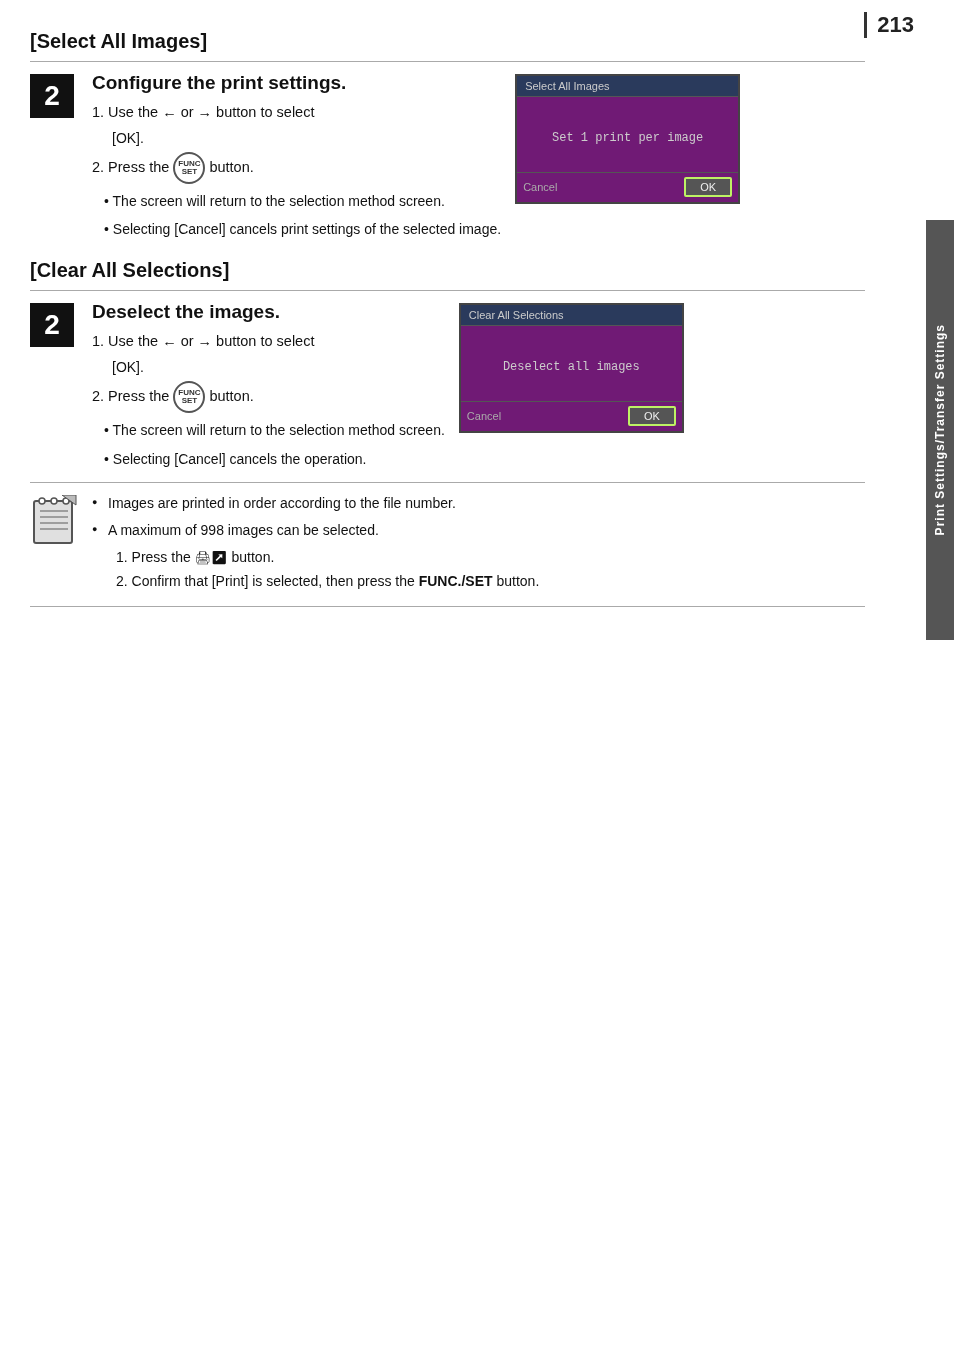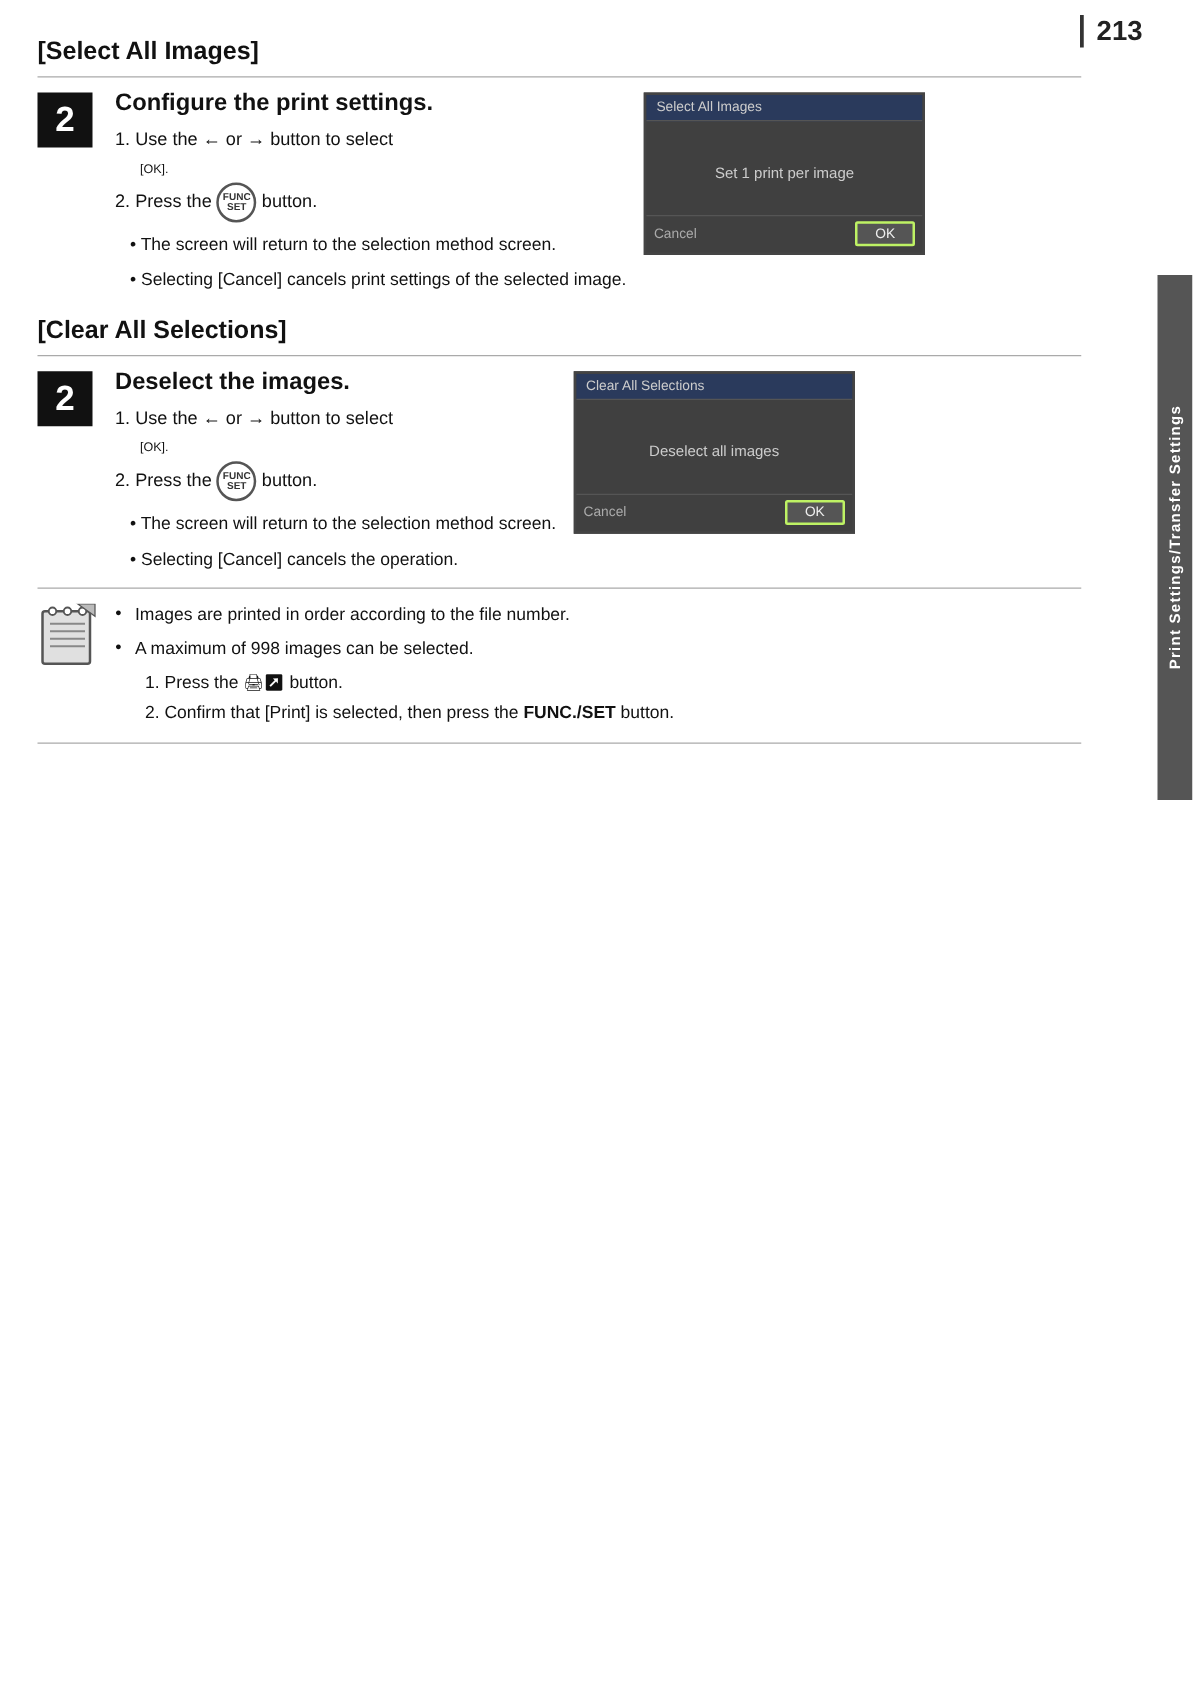--- a/index.html
+++ b/index.html
@@ -111,21 +111,21 @@
 
     
     .instruction {
       font-size: 14.5px;
       color: #111;
       margin-bottom: 4px;
       line-height: 1.5;
     }
 
     .instruction-sub {
-      font-size: 10px;
+      font-size: 14px;
       color: #111;
       margin-bottom: 3px;
       padding-left: 20px;
       line-height: 1.5;
     }
 
     
     .bullet-note {
       font-size: 14px;
       color: #111;
@@ -150,21 +150,21 @@
       font-size: 8px;
       font-weight: bold;
       color: #333;
       vertical-align: middle;
       line-height: 1;
       text-align: center;
     }
 
     
     .screen-mockup {
-      background: #404040;
+      background: #701a75;
       border: 2px solid #444;
       width: 225px;
       min-height: 130px;
       padding: 0;
       flex-shrink: 0;
       overflow: hidden;
       margin-top: 2px;
     }
     .screen-title-bar {
       background: #2a3a5c;
@@ -175,20 +175,21 @@
     }
     .screen-body {
       padding: 14px 8px 8px 8px;
       color: #ccc;
       font-size: 12px;
       min-height: 75px;
       display: flex;
       align-items: center;
       justify-content: center;
       text-align: right;
+      font-family: Liberation Mono, monospace;
     }
     .screen-footer {
       display: flex;
       flex-direction: row;
       align-items: center;
       padding: 4px 6px;
       border-top: 1px solid #555;
       gap: 6px;
     }
     .screen-cancel-btn {

